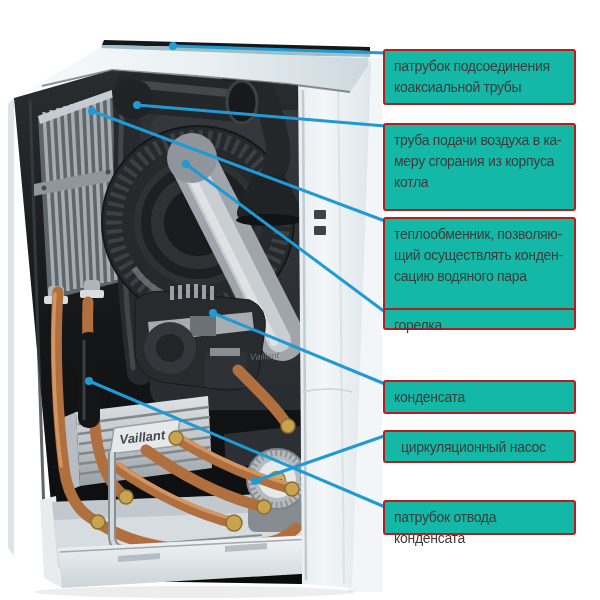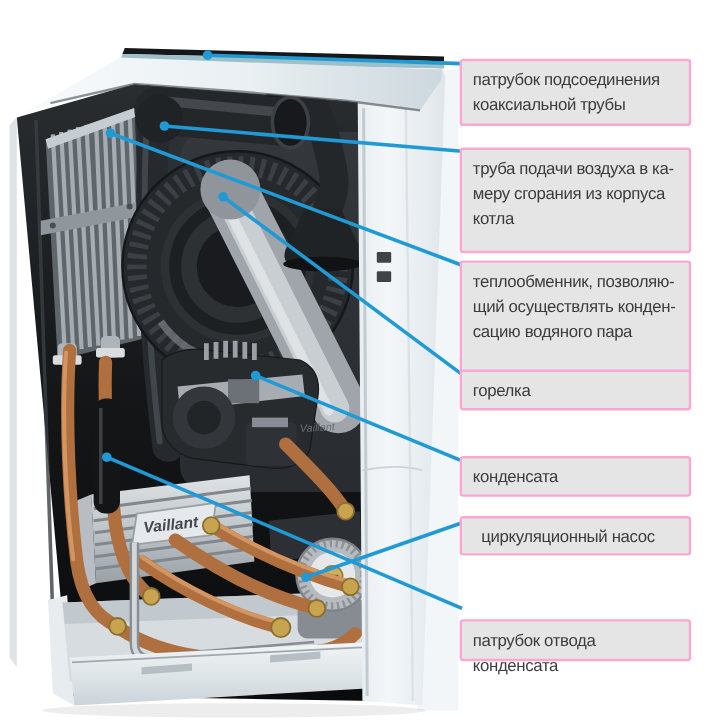--- a/index.html
+++ b/index.html
@@ -1,30 +1,30 @@
 <!DOCTYPE html>
 <html><head>
 <meta charset="utf-8">
 <style>
   html,body{margin:0;padding:0;background:#ffffff;}
   #stage{position:relative;width:600px;height:600px;background:#ffffff;overflow:hidden;
          font-family:"Liberation Sans",sans-serif;}
   #boiler-art{position:absolute;left:0;top:0;}
   #leader-overlay{position:absolute;left:0;top:0;z-index:5;}
   .callout{position:absolute;left:383px;width:193px;box-sizing:border-box;
-           background:#e5e5e5;border:2px solid #f9a8d4;border-radius:3px;
+           background:#14b8a6;border:2px solid #b91c1c;border-radius:3px;
            padding:5px 9px;color:#3c3c3c;font-size:14px;line-height:21px;
            letter-spacing:-0.3px;white-space:pre-line;z-index:10;}
   .c1{top:49px;height:56px;}
   .c2{top:123px;height:88px;}
   .c3{top:217px;height:95px;}
-  .c4{top:308px;height:34px;}
+  .c4{top:308px;height:22px;}
   .c5{top:380px;height:34px;}
   .c6{top:430px;height:33px;padding-left:16px;}
-  .c7{top:516px;height:35px;}
+  .c7{top:500px;height:35px;}
 </style>
 </head>
 <body>
 
 <div id="stage">
 
   <svg id="boiler-art" width="600" height="600" viewBox="0 0 600 600">
     <defs>
       <linearGradient id="gCav" x1="0" y1="0" x2="0" y2="1">
         <stop offset="0" stop-color="#2a2d30"></stop>

